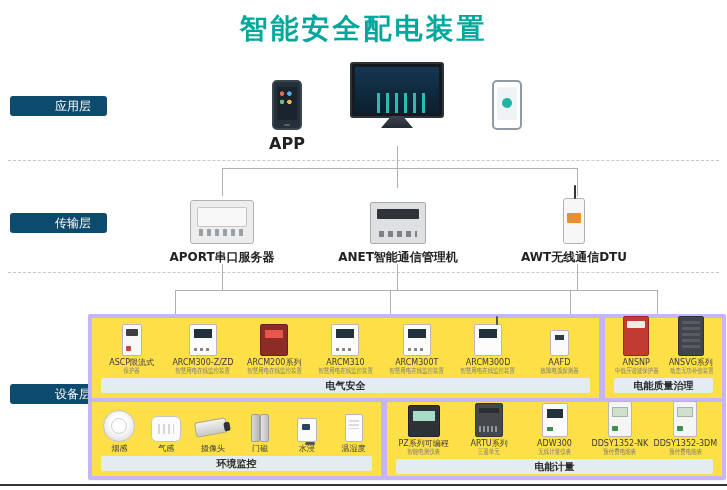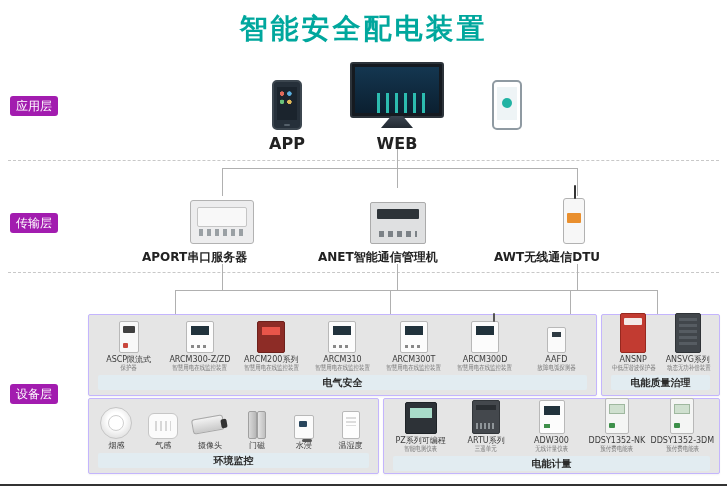--- a/index.html
+++ b/index.html
@@ -2,45 +2,45 @@
 <html><head>
 <meta charset="utf-8">
 <style>
   html,body{margin:0;padding:0;background:#fff;}
   body{font-family:"DejaVu Sans","Liberation Sans",sans-serif;}
   .canvas{position:relative;width:727px;height:490px;background:#fff;overflow:hidden;}
 
   .title{position:absolute;top:10px;left:0;width:100%;text-align:center;
          font-size:28px;font-weight:bold;color:#00A79D;letter-spacing:3px;}
 
-  .layer-pill{position:absolute;left:10px;width:48px;height:20px;line-height:20px;
-              text-align:center;background:#a21caf;color:#fff;font-size:12px;border-radius:3px;}
+  .layer-pill{position:absolute;left:10px;width:68px;height:20px;line-height:20px;
+              text-align:center;background:#0c4a6e;color:#fff;font-size:12px;border-radius:3px;padding-left:29px;}
   .pill-app{top:96px}.pill-trans{top:213px}.pill-device{top:384px}
 
   .divider{position:absolute;left:8px;right:8px;border-top:1px dashed #c8c8c8;height:0;}
   .d1{top:160px}.d2{top:272px}
 
   .cline{position:absolute;background:#b0b0b0;}
 
   
   .app-row{position:absolute;left:237px;top:62px;width:320px;display:flex;justify-content:space-between;}
   .app-item{width:100px;text-align:center;}
   .a-icon{height:68px;display:flex;align-items:flex-end;justify-content:center;}
   .a-label{margin-top:4px;font-size:16px;font-weight:600;color:#222;}
 
   
   .trans-row{position:absolute;left:142px;top:186px;width:512px;display:flex;justify-content:space-between;}
-  .trans-item{width:160px;}
+  .trans-item{width:160px;text-align:center;}
   .t-icon{height:58px;display:flex;align-items:flex-end;justify-content:center;}
   .t-label{margin-top:5px;font-size:12px;font-weight:600;color:#222;}
 
   i{display:block;position:relative;font-style:normal;}
 
   
-  .group-box{position:absolute;background:#e5e5e5;border:1px solid #c4b5fd;border-radius:2px;
+  .group-box{position:absolute;background:#fde047;border:4px solid #c4b5fd;border-radius:2px;
              box-shadow:0 1px 2px rgba(0,0,0,.05);display:flex;flex-direction:column;}
   .box-elec{left:88px;top:314px;width:507px;height:80px;}
   .box-pq{left:601px;top:314px;width:117px;height:80px;}
   .box-env{left:88px;top:398px;width:289px;height:74px;}
   .box-met{left:383px;top:398px;width:335px;height:74px;}
   .dev-row{flex:1;display:flex;align-items:flex-end;justify-content:space-around;padding:3px 4px 0;}
   .dev-item{flex:1;min-width:0;text-align:center;}
   .dev-icon{height:32px;display:flex;align-items:flex-end;justify-content:center;margin-bottom:2px;}
   .box-env .dev-icon{height:34px;}
   .dev-l1{font-size:8px;line-height:9px;color:#3a3a3a;white-space:nowrap;}
@@ -181,21 +181,20 @@
   <div class="app-item">
         <div class="a-icon k-phone-dark">
           <i></i>
         </div>
         <div class="a-label">APP</div>
       </div>
       <div class="app-item">
         <div class="a-icon k-monitor">
           <i></i>
         </div>
-        <div class="a-label">WEB</div>
       </div>
       <div class="app-item">
         <div class="a-icon k-phone-light">
           <i></i>
         </div>
       </div>
     </div>
 
   <div class="trans-row">
 

